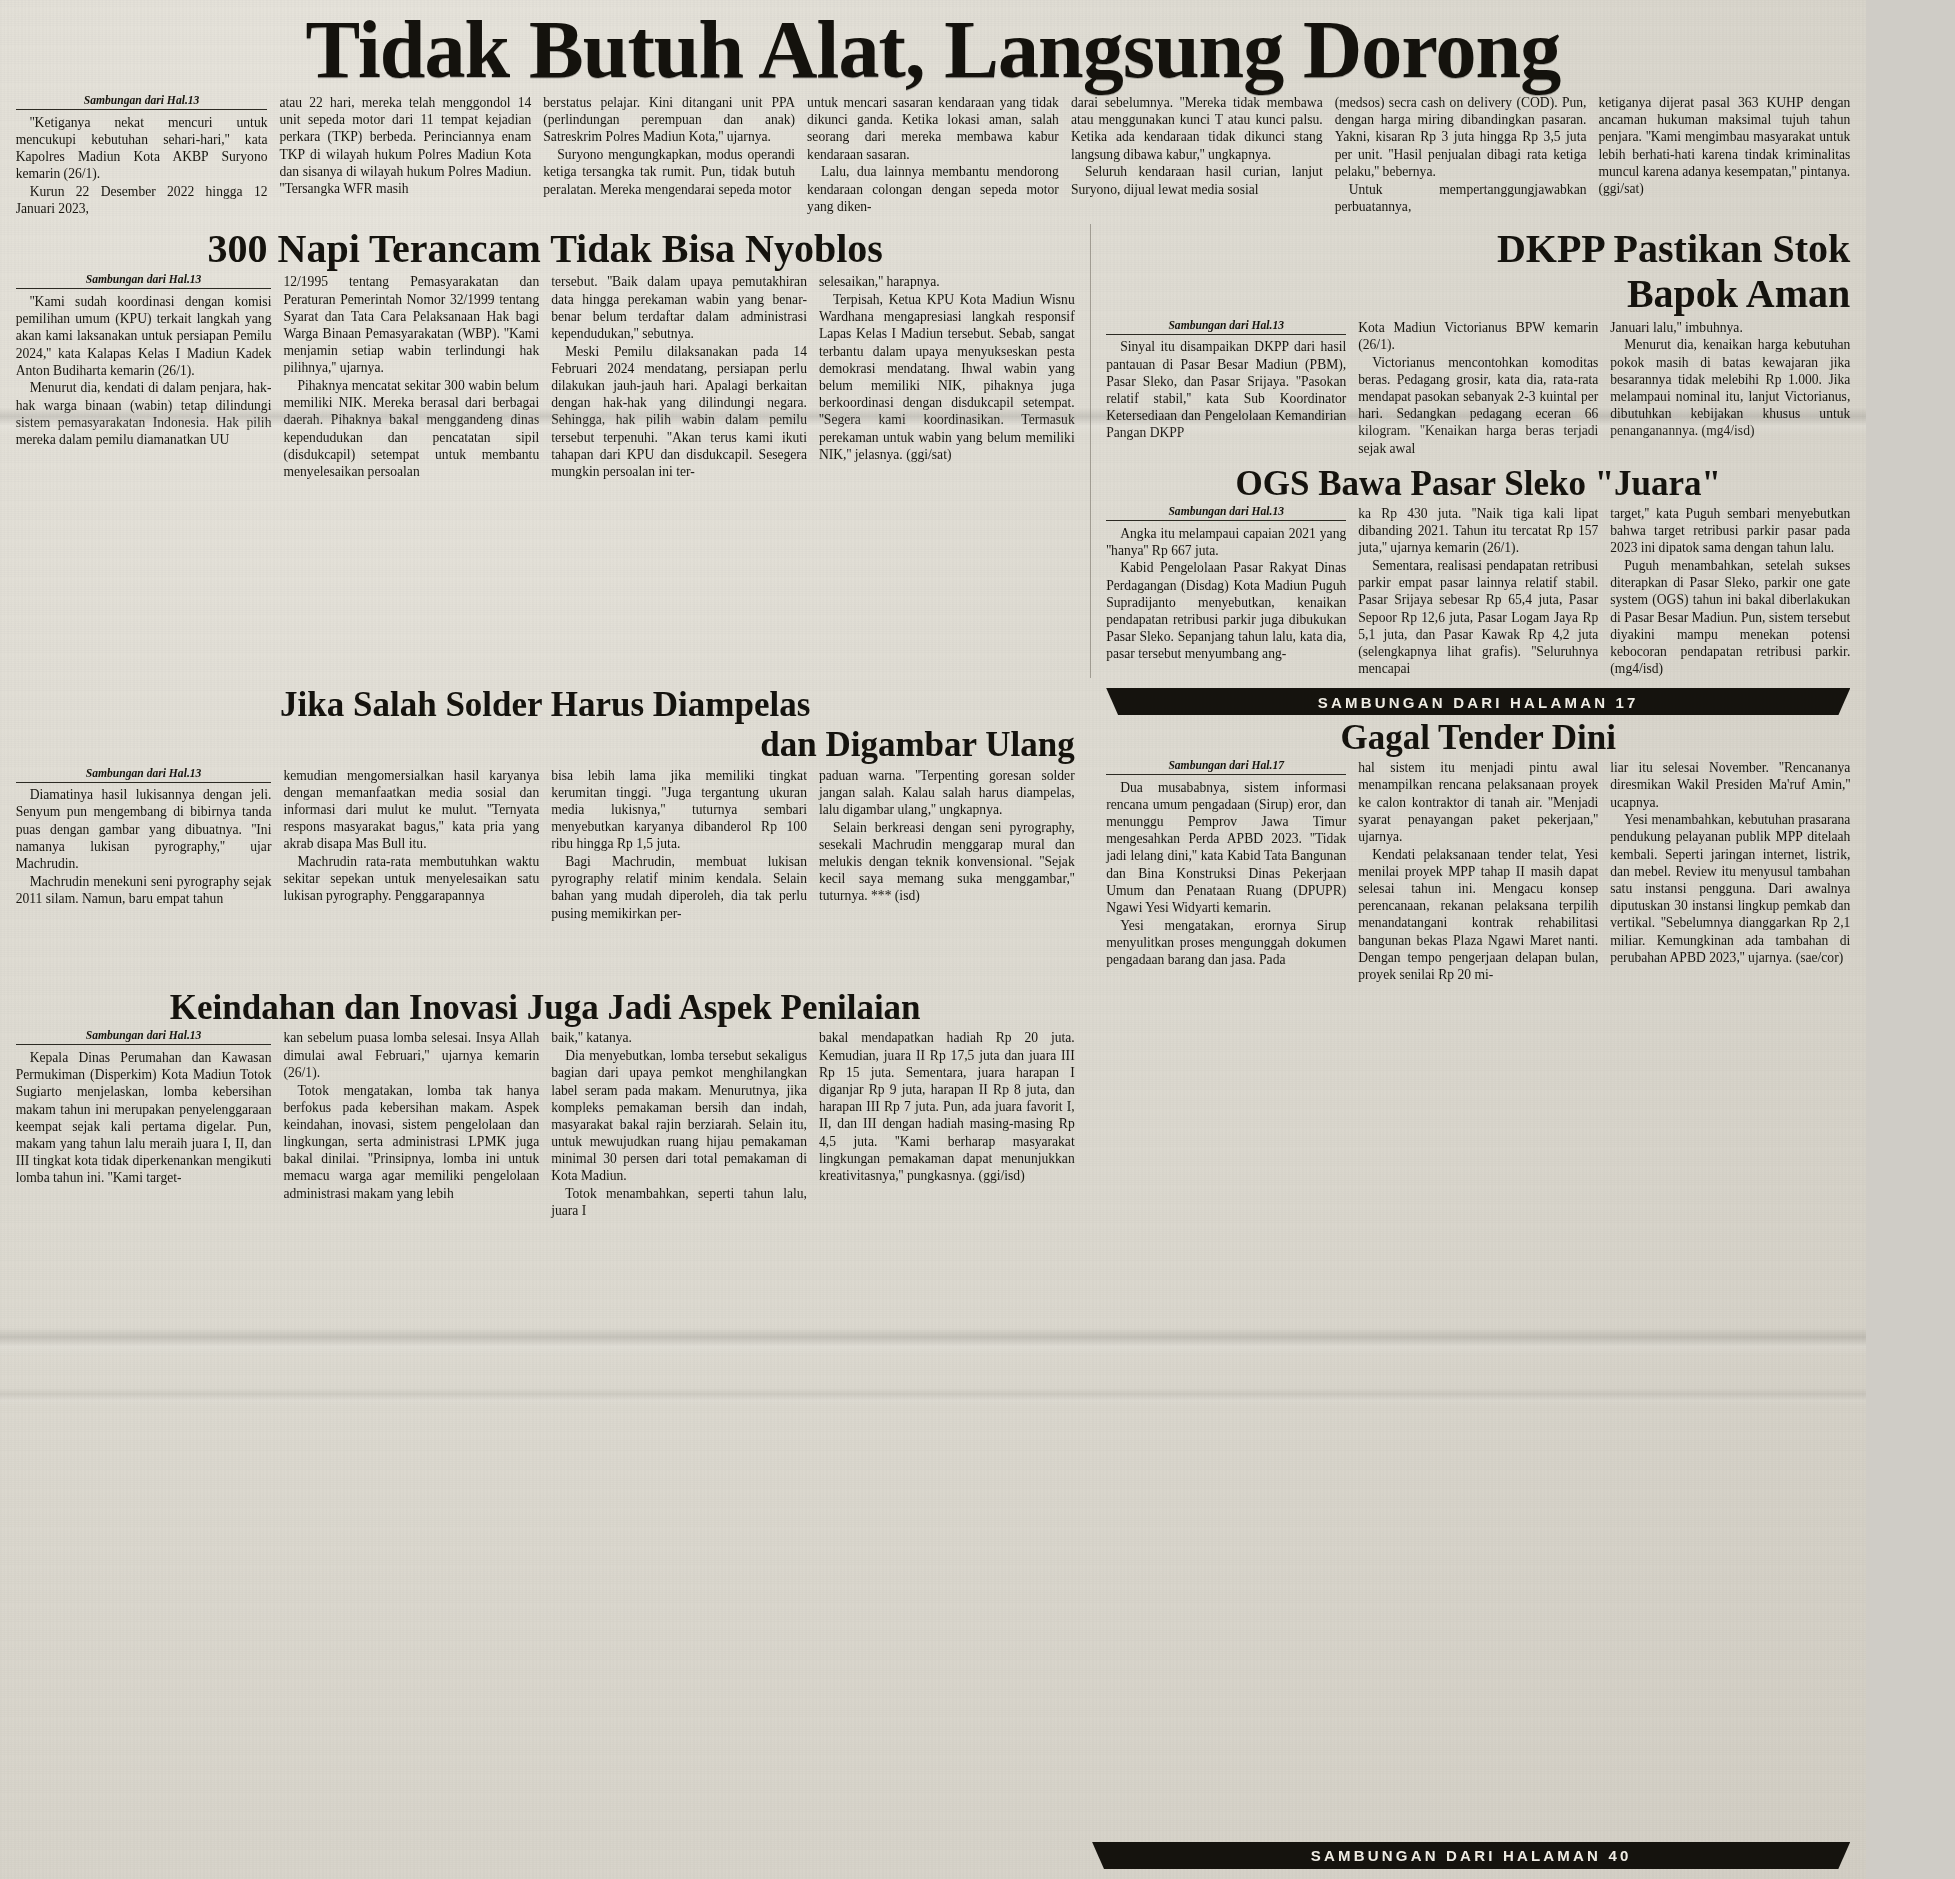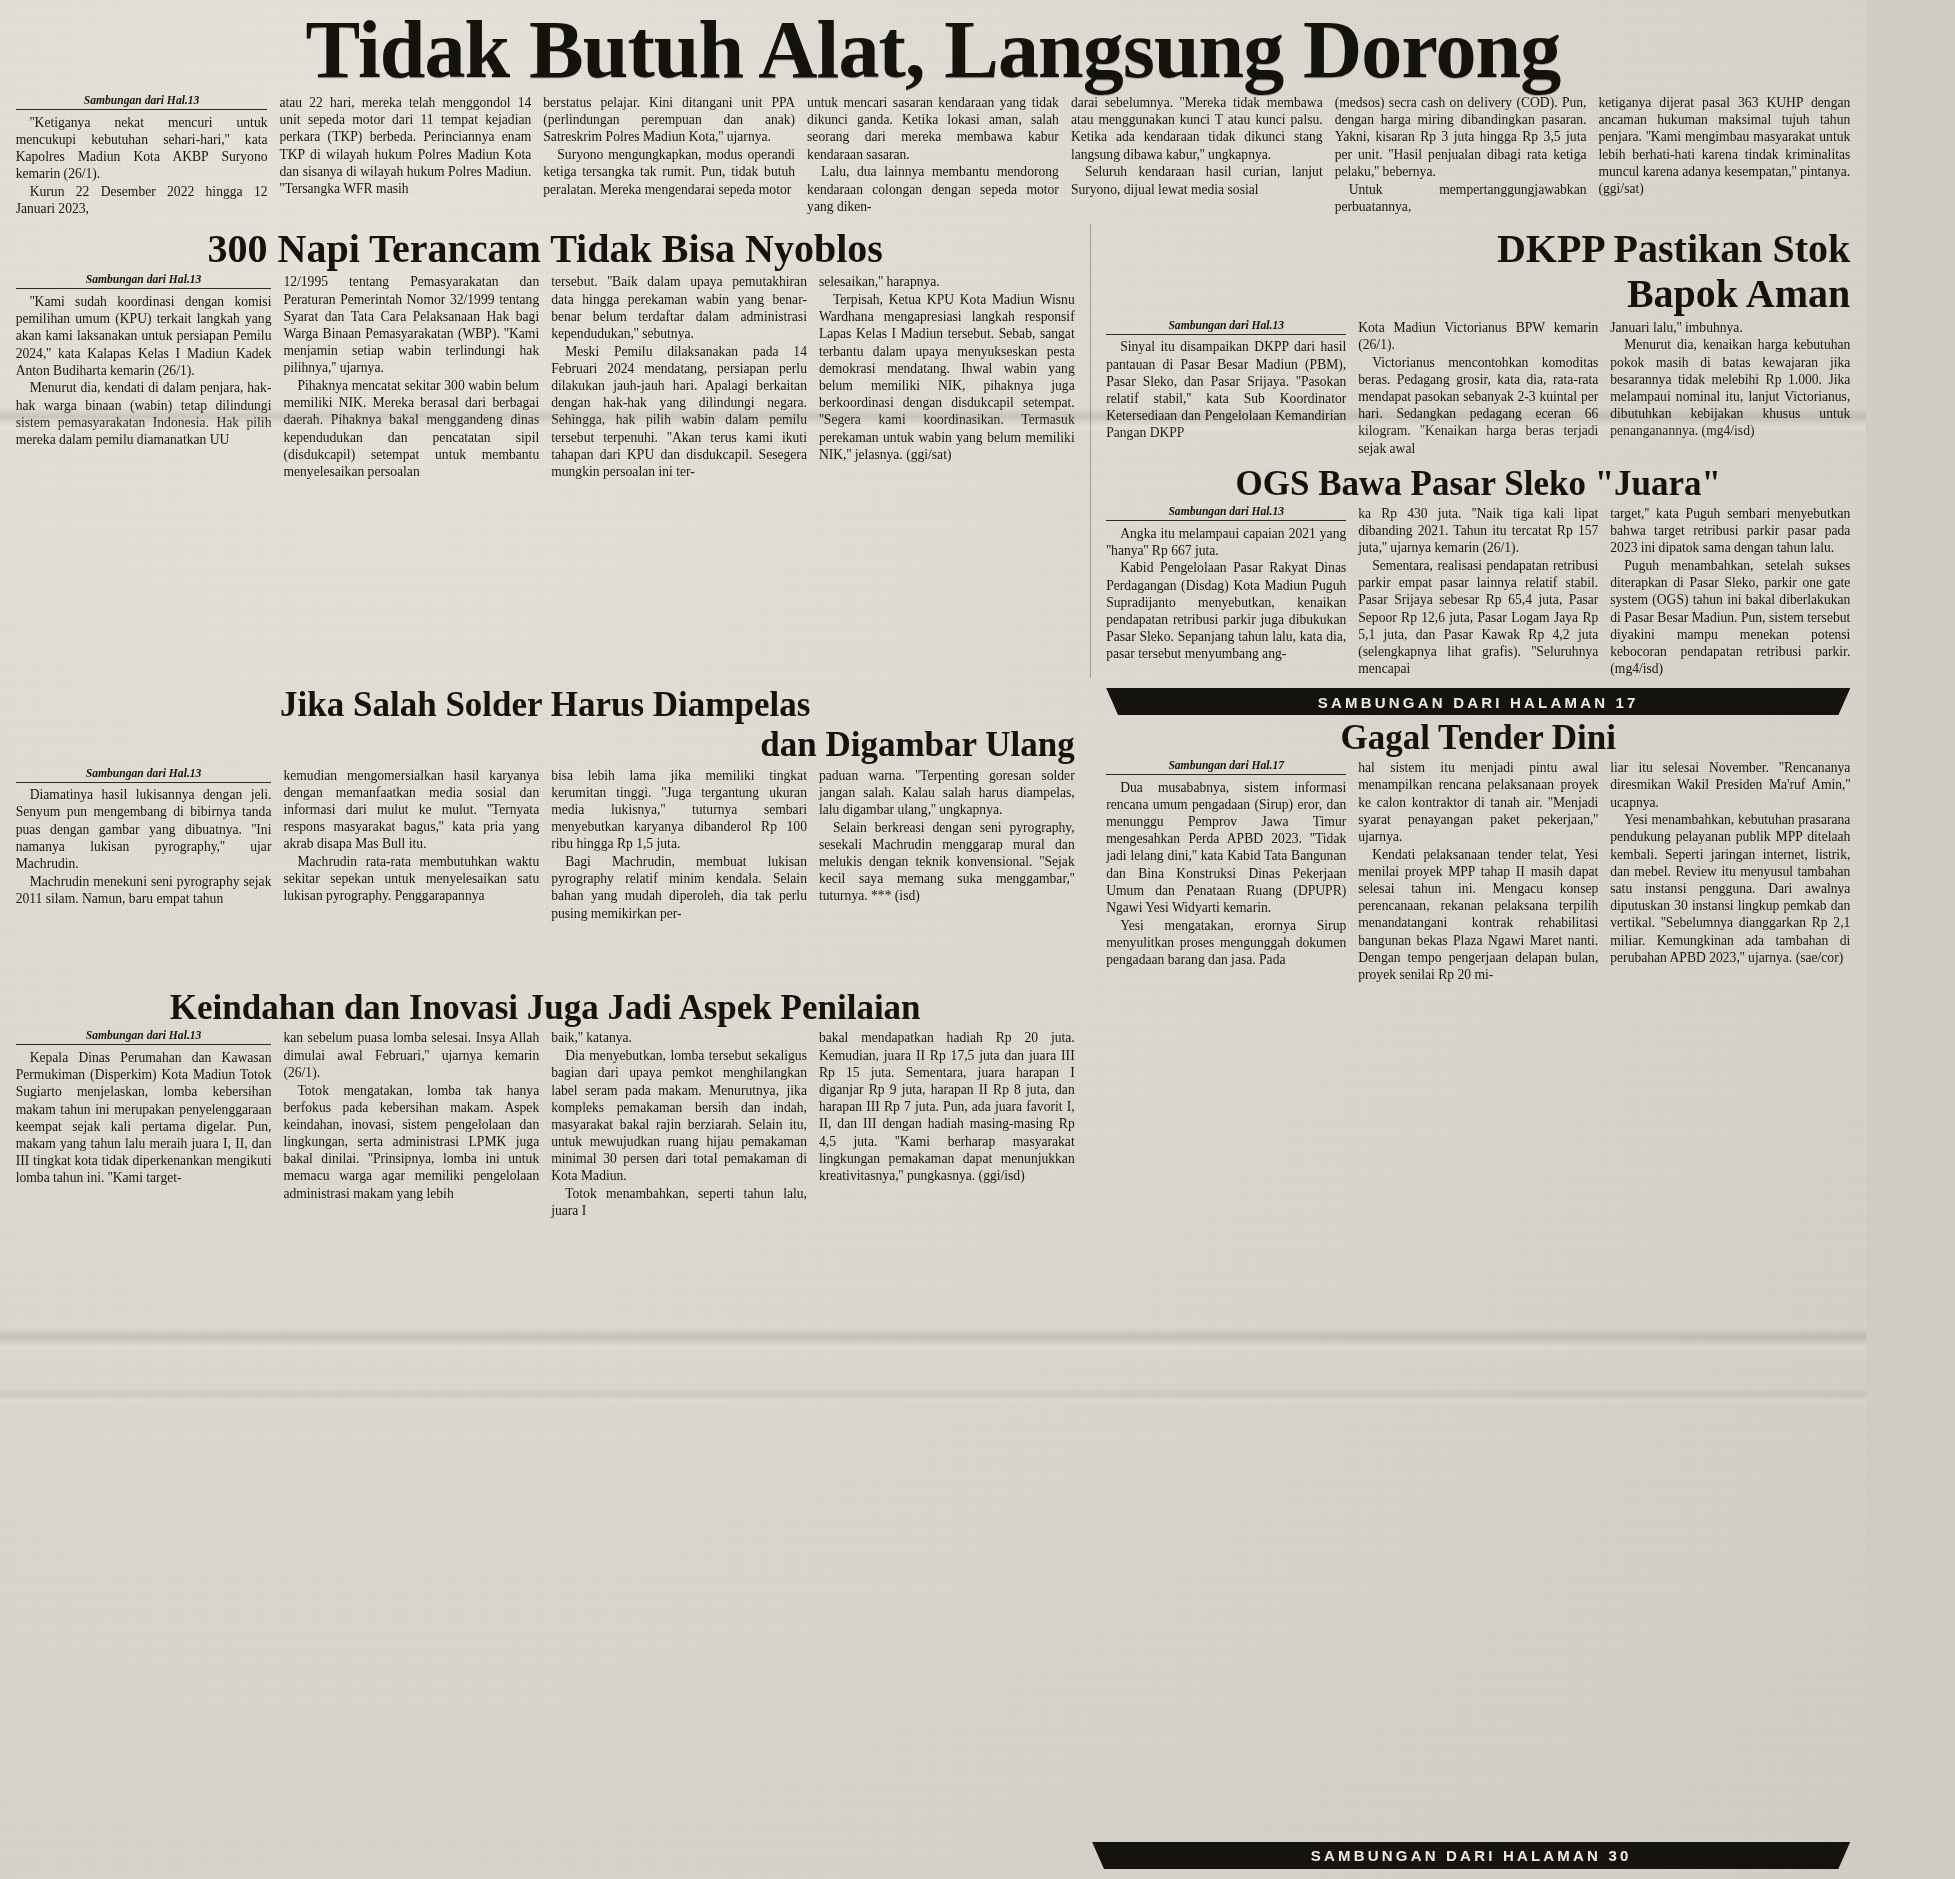--- a/index.html
+++ b/index.html
@@ -326,16 +326,16 @@
         <div class="col">
           <p class="noindent">bakal mendapatkan hadiah Rp 20 juta. Kemudian, juara II Rp 17,5 juta dan juara III Rp 15 juta. Sementara, juara harapan I diganjar Rp 9 juta, harapan II Rp 8 juta, dan harapan III Rp 7 juta. Pun, ada juara favorit I, II, dan III dengan hadiah masing-masing Rp 4,5 juta. ''Kami berharap masyarakat lingkungan pemakaman dapat menunjukkan kreativitasnya,'' pungkasnya. (ggi/isd)</p>
         </div>
       </div>
     </div>
     <div class="divider-v" style="opacity:0;"></div>
     <div class="right-group"></div>
   </div>
 
   <div style="position:absolute; left:1092px; right:15.7px; bottom:6.5px;">
-    <div class="banner">SAMBUNGAN DARI HALAMAN 30</div>
+    <div class="banner">SAMBUNGAN DARI HALAMAN 40</div>
   </div>
 </div>
 
 
 </body></html>

